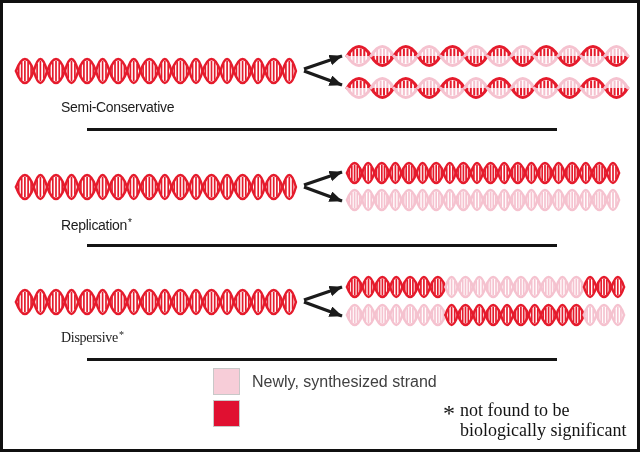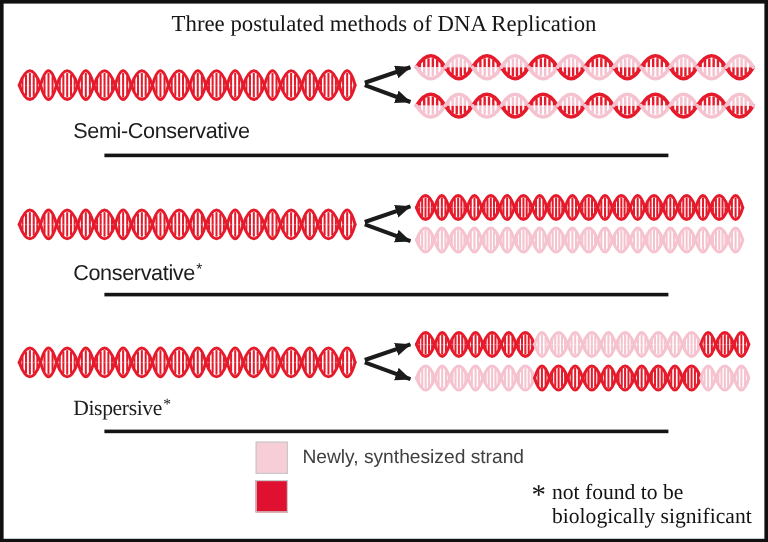--- a/index.html
+++ b/index.html
@@ -2,21 +2,21 @@
 <html><head>
 <meta charset="utf-8">
 <style>
   html,body{margin:0;padding:0;background:#fff;}
   .page{position:relative;width:640px;height:452px;background:#fff;overflow:hidden;
         font-family:"Liberation Sans","DejaVu Sans",sans-serif;}
   .frame{position:absolute;inset:0;border:3px solid #101010;pointer-events:none;z-index:20;}
   #art{position:absolute;left:0;top:0;}
   .title{position:absolute;left:0;top:10px;width:640px;text-align:center;
          font-family:"Liberation Serif","DejaVu Serif",serif;font-size:19px;color:#151515;}
-  .mlabel{position:absolute;left:61px;font-size:18px;letter-spacing:-0.3px;color:#1c1c1c;line-height:1.2;}
+  .mlabel{position:absolute;left:61px;font-size:14px;letter-spacing:-0.3px;color:#1c1c1c;line-height:1.2;}
   .mlabel .ast{font-size:0.72em;position:relative;top:-0.38em;margin-left:1px;}
   .m0{top:99px;} .m1{top:217px;} .m2{top:330px;font-family:Liberation Serif, serif;}
   .uline{position:absolute;left:87px;width:470px;height:3px;background:#141414;}
   .u0{top:128px;} .u1{top:244px;} .u2{top:358px;}
   .sw{position:absolute;left:213px;width:27px;height:27px;border:1px solid #c8c8c8;box-sizing:border-box;}
   .sw0{top:368px;} .sw1{top:400px;}
   .lglabel{position:absolute;font-size:16px;color:#404040;}
   .lg0{left:252px;top:373px;} .lg1{left:256px;top:405px;}
   .footnote{position:absolute;left:443px;top:400px;display:flex;gap:5px;
             font-family:"Liberation Serif","DejaVu Serif",serif;color:#131313;}
@@ -1740,24 +1740,23 @@
         <path d="M568.6 315 Q576.3 335 584.0 315" fill="none" stroke="#e51b2c" stroke-width="2.5" stroke-linecap="round"></path>
         <path d="M584.0 315 Q590.1 335 596.3 315" fill="none" stroke="#f5c2cf" stroke-width="2.5" stroke-linecap="round"></path>
         <path d="M584.0 315 Q590.1 295 596.3 315" fill="none" stroke="#f5c2cf" stroke-width="2.5" stroke-linecap="round"></path>
         <path d="M596.3 315 Q604.0 295 611.7 315" fill="none" stroke="#f5c2cf" stroke-width="2.5" stroke-linecap="round"></path>
         <path d="M596.3 315 Q604.0 335 611.7 315" fill="none" stroke="#f5c2cf" stroke-width="2.5" stroke-linecap="round"></path>
         <path d="M611.7 315 Q617.8 335 624.0 315" fill="none" stroke="#f5c2cf" stroke-width="2.5" stroke-linecap="round"></path>
         <path d="M611.7 315 Q617.8 295 624.0 315" fill="none" stroke="#f5c2cf" stroke-width="2.5" stroke-linecap="round"></path>
       </g>
     </svg>
 
-  <div class="title">Three postulated methods of DNA Replication</div>
 
   <div class="mlabel m0"><span>Semi-Conservative</span><span class="ast"></span></div>
-  <div class="mlabel m1"><span>Conservative</span><span class="ast">*</span></div>
+  <div class="mlabel m1"><span>Replication</span><span class="ast">*</span></div>
   <div class="mlabel m2"><span>Dispersive</span><span class="ast">*</span></div>
 
   <div class="uline u0"></div>
   <div class="uline u1"></div>
   <div class="uline u2"></div>
 
   <div class="sw sw0" style="background: rgb(247, 205, 216); border-color: rgb(200, 200, 200);"></div>
   <div class="lglabel lg0">Newly, synthesized strand</div>
   <div class="sw sw1" style="background: rgb(224, 16, 49); border-color: rgb(200, 200, 200);"></div>
 

